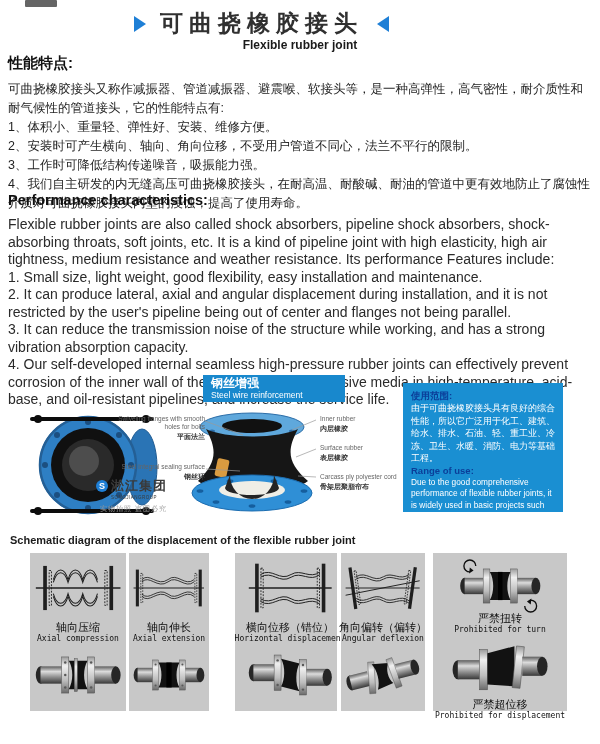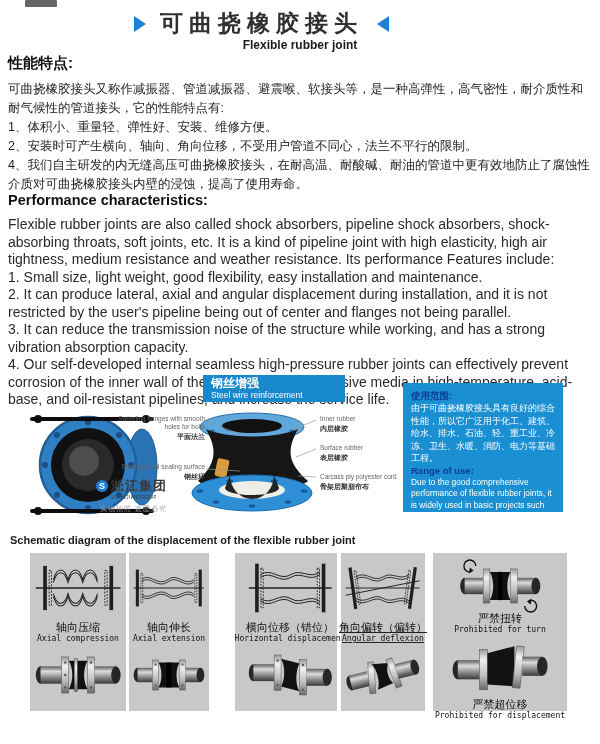--- a/index.html
+++ b/index.html
@@ -82,20 +82,21 @@
   <span class="title-cn">可曲挠橡胶接头</span>
   <span class="tri tri-l"></span>
 </div>
 <div class="abs subtitle">Flexible rubber joint</div>
 
 <div class="abs block" style="top:54px;">
   <div class="h-cn">性能特点:</div>
   <p class="cn-text">可曲挠橡胶接头又称作减振器、管道减振器、避震喉、软接头等，是一种高弹性，高气密性，耐介质性和耐气候性的管道接头，它的性能特点有:</p>
   <p class="cn-text">1、体积小、重量轻、弹性好、安装、维修方便。</p>
   <p class="cn-text">2、安装时可产生横向、轴向、角向位移，不受用户管道不同心，法兰不平行的限制。</p>
+  <p class="cn-text">3、工作时可降低结构传递噪音，吸振能力强。</p>
   <p class="cn-text">4、我们自主研发的内无缝高压可曲挠橡胶接头，在耐高温、耐酸碱、耐油的管道中更有效地防止了腐蚀性介质对可曲挠橡胶接头内壁的浸蚀，提高了使用寿命。</p>
 </div>
 
 <div class="abs block" style="top:192px;">
   <div class="h-en">Performance characteristics:</div>
   <p class="en-text">Flexible rubber joints are also called shock absorbers, pipeline shock absorbers, shock-absorbing throats, soft joints, etc. It is a kind of pipeline joint with high elasticity, high air tightness, medium resistance and weather resistance. Its performance Features include:</p>
   <p class="en-text">1. Small size, light weight, good flexibility, easy installation and maintenance.</p>
   <p class="en-text">2. It can produce lateral, axial and angular displacement during installation, and it is not restricted by the user's pipeline being out of center and flanges not being parallel.</p>
   <p class="en-text">3. It can reduce the transmission noise of the structure while working, and has a strong vibration absorption capacity.</p>
   <p class="en-text">4. Our self-developed internal seamless high-pressure rubber joints can effectively prevent corrosion of the inner wall of the rubber joints by corrosive media in high-temperature, acid-base, and oil-resistant pipelines, and increase the service life.</p>
@@ -321,21 +322,21 @@
     </g>
     <g fill="#595959">
         <circle cx="38.5" cy="12" r="1.6"></circle>
         <circle cx="38.5" cy="44" r="1.6"></circle>
       <circle cx="71.5" cy="18" r="1.6"></circle>
         <circle cx="71.5" cy="50" r="1.6"></circle>
       </g>
   </svg>
 </div>
 
-<div class="abs panel" style="left:341px;width:84px;text-decoration:underline;">
+<div class="abs panel" style="left:341px;width:84px;">
   <svg class="p-draw" viewBox="0 0 96 60">
     <line x1="2" y1="30" x2="94" y2="30" stroke="#1f1f1f" stroke-width="1.2"></line>
     <line x1="2" y1="39" x2="94" y2="21" stroke="#1f1f1f" stroke-width="1.2"></line>
     <g transform="rotate(-8 13 30)">
       <rect x="9" y="4" width="4" height="52" fill="#1f1f1f"></rect>
       <rect x="15.5" y="9" width="2.5" height="42" fill="none" stroke="#1f1f1f" stroke-width="1" stroke-dasharray="2,1.5"></rect>
     </g>
     <g transform="rotate(8 85 30)">
       <rect x="83" y="4" width="4" height="52" fill="#1f1f1f"></rect>
       <rect x="77.5" y="9" width="2.5" height="42" fill="none" stroke="#1f1f1f" stroke-width="1" stroke-dasharray="2,1.5"></rect>

